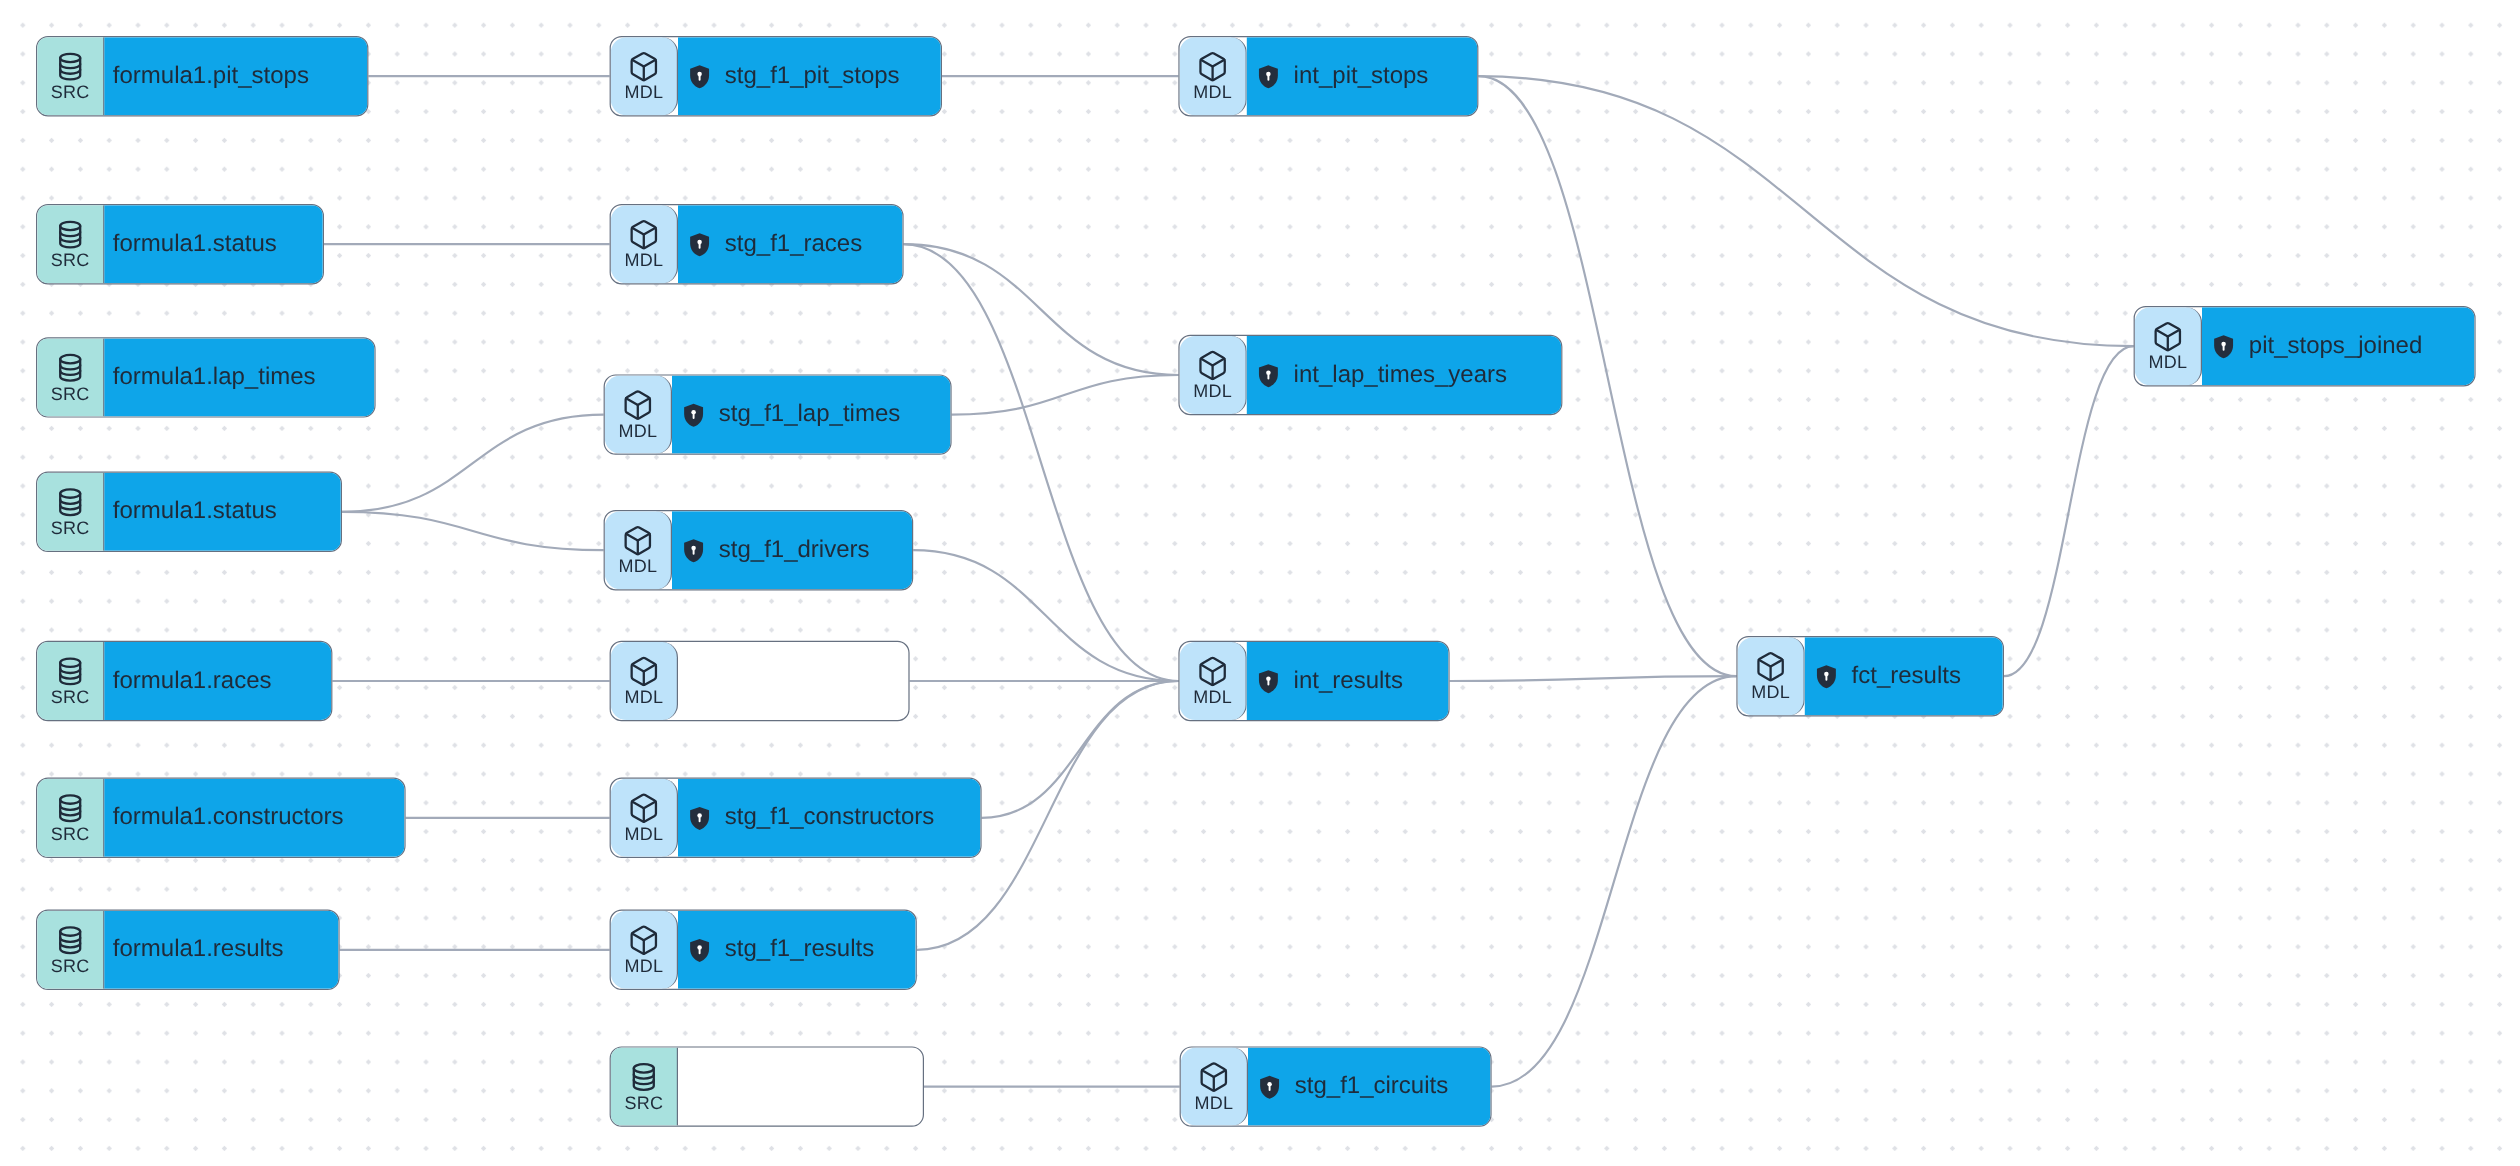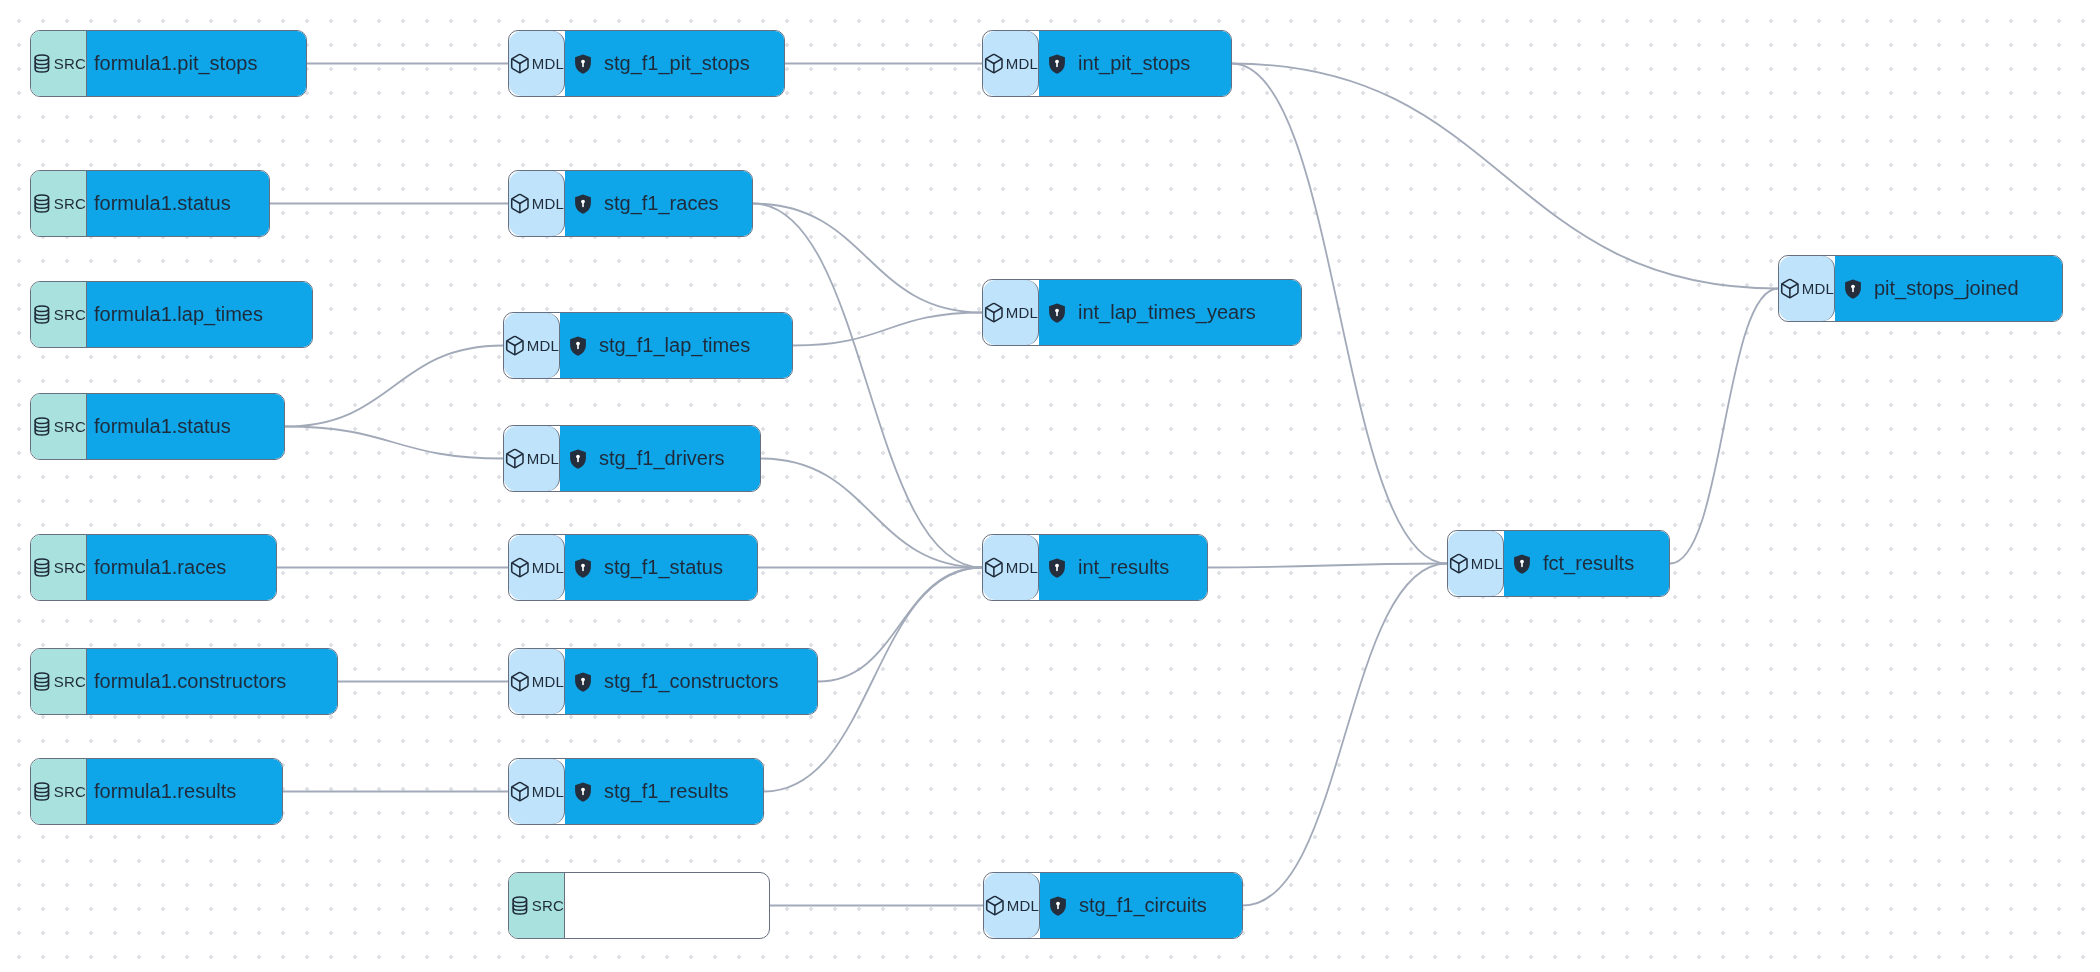--- a/index.html
+++ b/index.html
@@ -19,21 +19,21 @@
     background-size:24px 24px;background-position:7px 9px;
   }
   svg.edge-layer{position:absolute;left:0;top:0;width:2100px;height:972px;z-index:1;}
   svg.edge-layer path{fill:none;stroke:var(--edge);stroke-width:1.8px;}
   .node{
     position:absolute;z-index:2;display:flex;align-items:stretch;
     background:#fff;border:1.6px solid var(--border);border-radius:10px;
     box-sizing:border-box;overflow:hidden;cursor:pointer;
   }
   .node__icon{
-    width:55px;flex:0 0 55px;display:flex;flex-direction:row;
+    width:55px;flex:0 0 55px;display:flex;flex-direction:column;
     align-items:center;justify-content:center;gap:1px;
     border-right:1.6px solid var(--border);
   }
   .node--source .node__icon{background:var(--src);}
   .node--model .node__icon{background:var(--mdl);border-radius:13px;}
   .icon{display:block;}
   .icon--db,.icon--cube{stroke:var(--text);stroke-width:1.7;fill:none;
     stroke-linecap:round;stroke-linejoin:round;}
   .node__badge{
     font-size:15px;font-weight:500;color:var(--text);line-height:16px;
@@ -288,28 +288,20 @@
   <div class="node node--model" style="left: 508px; top: 534px; width: 250px; height: 67px;">
     <div class="node__icon">
 
       <svg class="icon icon--cube" width="27" height="27" viewBox="0 0 24 24">
         <path d="M21 16V8a2 2 0 0 0-1-1.73l-7-4a2 2 0 0 0-2 0l-7 4A2 2 0 0 0 3 8v8a2 2 0 0 0 1 1.73l7 4a2 2 0 0 0 2 0l7-4A2 2 0 0 0 21 16z"></path>
         <polyline points="3.27 6.96 12 12.01 20.73 6.96"></polyline>
         <line x1="12" y1="22.08" x2="12" y2="12"></line>
       </svg>
       <span class="node__badge">MDL</span>
     </div>
-    <div class="node__body">
-      <svg class="shield" width="22" height="22" viewBox="0 0 24 24">
-        <path d="M12 1.6 L20.6 4.7 V10.6 C20.6 16.7 17.1 20.7 12 22.5 C6.9 20.7 3.4 16.7 3.4 10.6 V4.7 Z" fill="#242e3d"></path>
-        <circle cx="12" cy="9.4" r="2.05" fill="#ffffff"></circle>
-        <rect x="11.12" y="10.6" width="1.76" height="4.9" rx="0.88" fill="#ffffff"></rect>
-      </svg>
-      <span class="node__label">stg_f1_status</span>
-    </div>
   </div>
 
   <div class="node node--model" style="left: 508px; top: 648px; width: 310px; height: 67px;">
     <div class="node__icon">
 
       <svg class="icon icon--cube" width="27" height="27" viewBox="0 0 24 24">
         <path d="M21 16V8a2 2 0 0 0-1-1.73l-7-4a2 2 0 0 0-2 0l-7 4A2 2 0 0 0 3 8v8a2 2 0 0 0 1 1.73l7 4a2 2 0 0 0 2 0l7-4A2 2 0 0 0 21 16z"></path>
         <polyline points="3.27 6.96 12 12.01 20.73 6.96"></polyline>
         <line x1="12" y1="22.08" x2="12" y2="12"></line>
       </svg>

